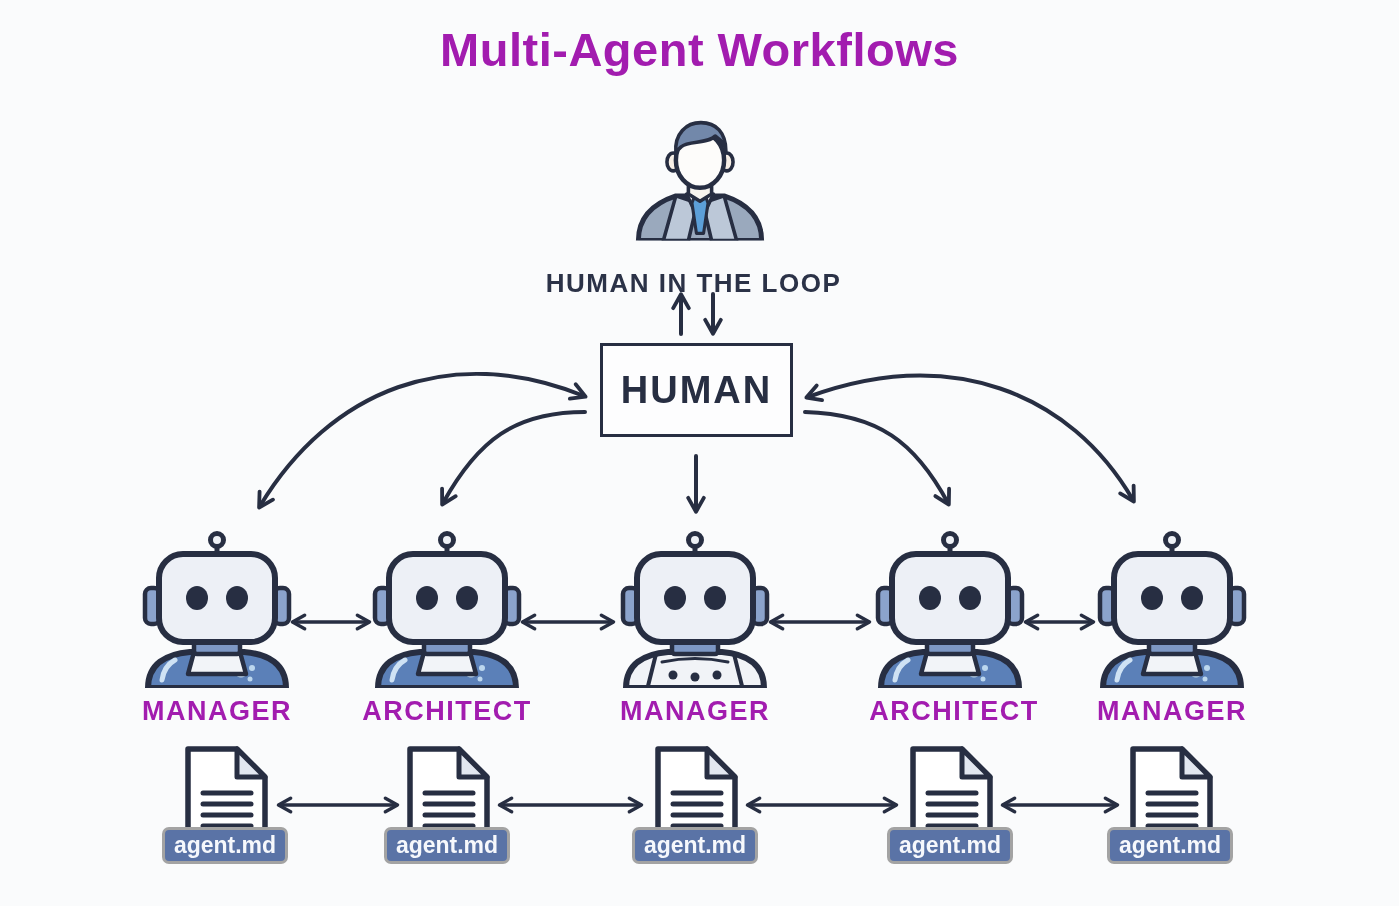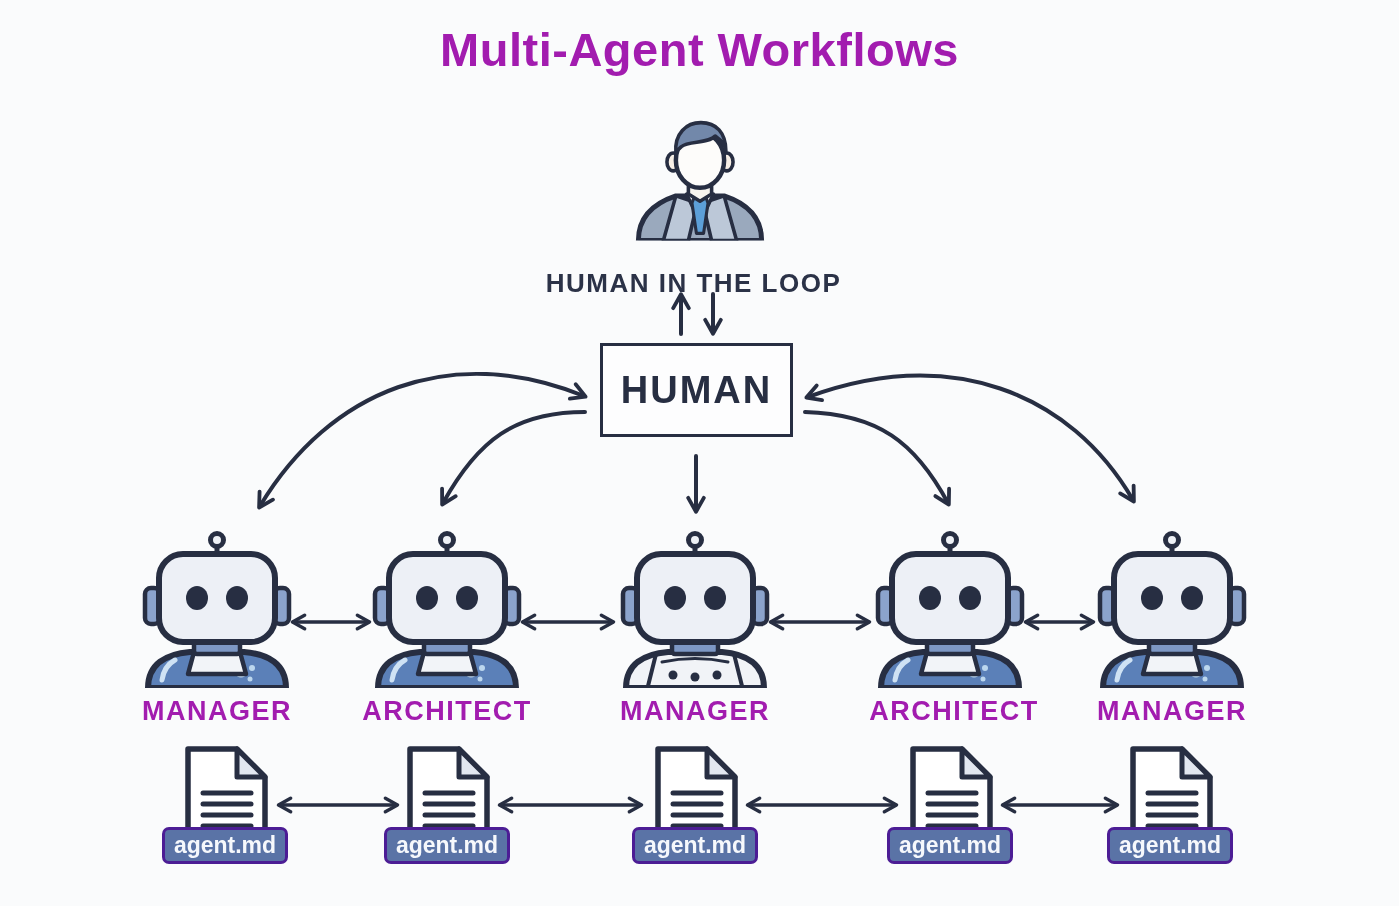--- a/index.html
+++ b/index.html
@@ -38,21 +38,21 @@
   }
   .robot{position:absolute;top:528px;width:150px;height:160px;}
   .agent-label{
     position:absolute;top:696px;width:260px;
     text-align:center;font-size:27px;font-weight:bold;
     color:#a21caf;letter-spacing:1.5px;
   }
   .doc{position:absolute;top:744px;width:100px;height:112px;}
   .file-badge{
     position:absolute;top:827px;width:126px;height:37px;
-    background:#5a73a6;border:3px solid #4c1d95;border-radius:7px;
+    background:#5a73a6;border:3px solid #a3a3a3;border-radius:7px;
     box-sizing:border-box;
     display:flex;align-items:center;justify-content:center;
     font-size:23px;font-weight:bold;color:#f6f8fc;
   }
   
   .c1 .robot{left:142px}.c2 .robot{left:372px}.c3 .robot{left:620px}.c4 .robot{left:875px}.c5 .robot{left:1097px}
   .c1 .agent-label{left:87px}.c2 .agent-label{left:317px}.c3 .agent-label{left:565px}.c4 .agent-label{left:824px}.c5 .agent-label{left:1042px}
   .c1 .doc{left:175px}.c2 .doc{left:397px}.c3 .doc{left:645px}.c4 .doc{left:900px}.c5 .doc{left:1120px}
   .c1 .file-badge{left:162px}.c2 .file-badge{left:384px}.c3 .file-badge{left:632px}.c4 .file-badge{left:887px}.c5 .file-badge{left:1107px}
 </style>

